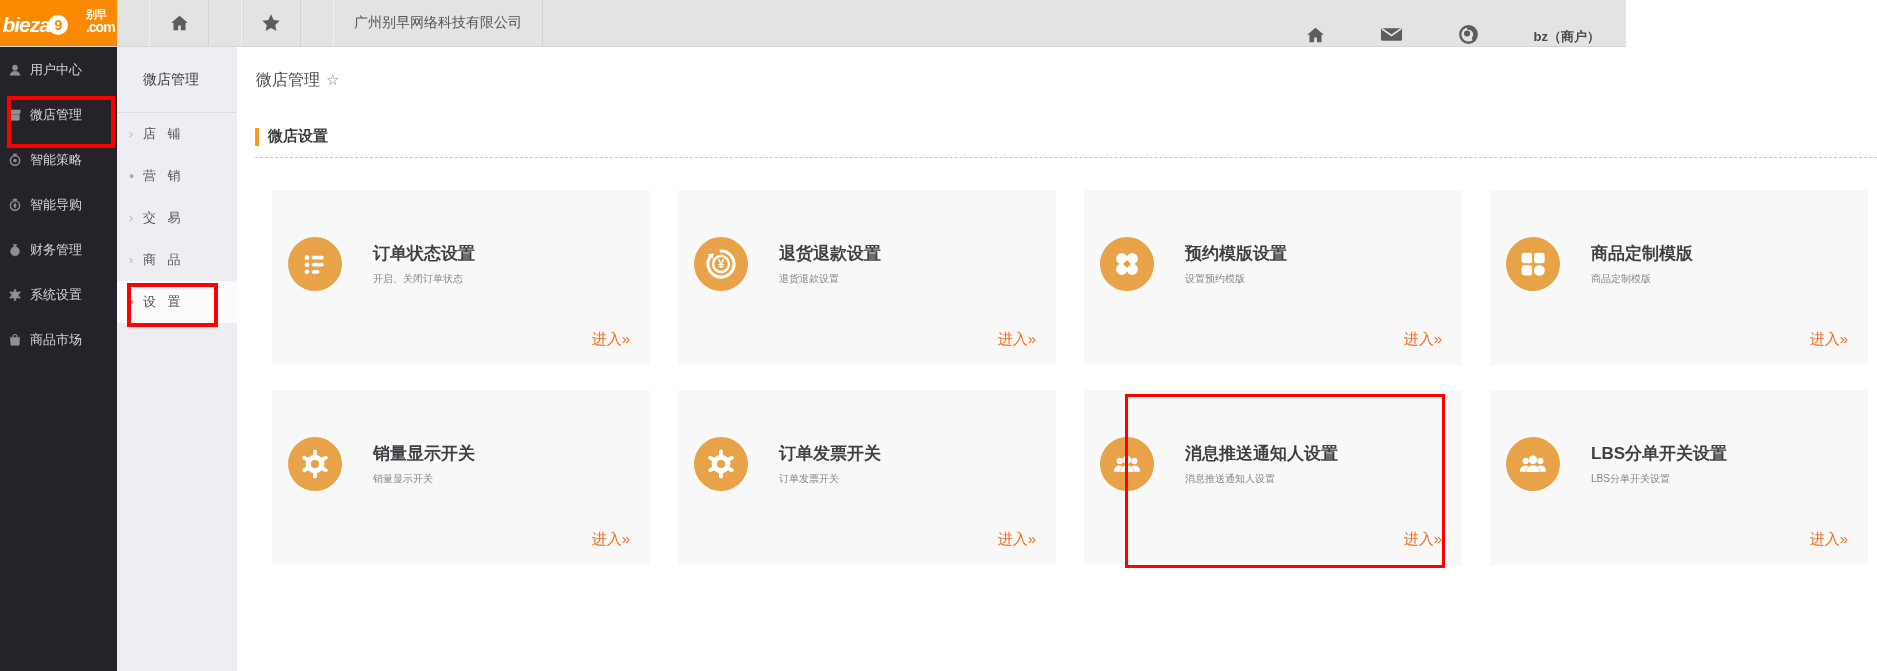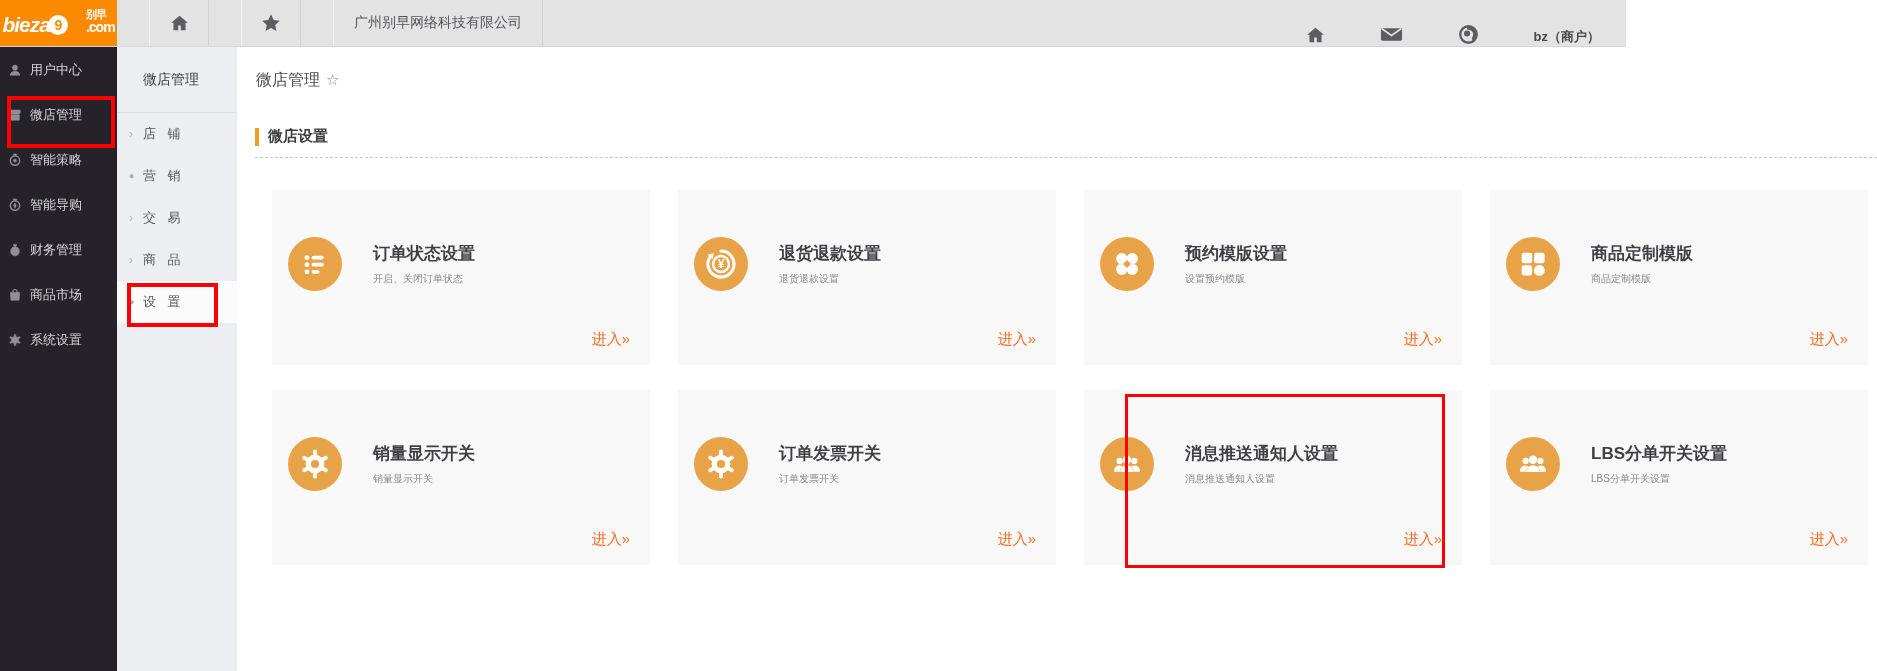--- a/index.html
+++ b/index.html
@@ -144,41 +144,41 @@
   <div class="ds-item">
     <svg class="ds-ic" viewBox="0 0 24 24">
         <path d="M9 2.5h6l-1.6 3.5h-2.8z"></path>
         <path d="M12 6.5c4.4 0 7.5 3.6 7.5 8a7.5 7.5 0 0 1-15 0c0-4.4 3.1-8 7.5-8z"></path>
         <path d="M9.2 11l2.8 3.2L14.8 11M12 14v4.5M9.8 15.8h4.4" stroke="#252329" stroke-width="1.3" fill="none"></path>
       </svg>
     <span>财务管理</span>
   </div>
   <div class="ds-item">
     <svg class="ds-ic" viewBox="0 0 24 24">
-        <path d="M4 7.5h16l-1 13.5H5z"></path>
-        <path d="M8.5 10V6a3.5 3.5 0 0 1 7 0v4" class="nofill" stroke-width="2"></path>
-        <path d="M8.5 12.5a3.5 3.5 0 0 0 7 0" fill="none" stroke="#252329" stroke-width="1.4"></path>
-      </svg>
-    <span>商品市场</span>
-  </div>
-  <div class="ds-item">
-    <svg class="ds-ic" viewBox="0 0 24 24">
         <g stroke="none">
           <rect x="10.7" y="2" width="2.6" height="5" rx="1.3"></rect>
           <rect x="10.7" y="2" width="2.6" height="5" rx="1.3" transform="rotate(60 12 12)"></rect>
           <rect x="10.7" y="2" width="2.6" height="5" rx="1.3" transform="rotate(120 12 12)"></rect>
           <rect x="10.7" y="2" width="2.6" height="5" rx="1.3" transform="rotate(180 12 12)"></rect>
           <rect x="10.7" y="2" width="2.6" height="5" rx="1.3" transform="rotate(240 12 12)"></rect>
           <rect x="10.7" y="2" width="2.6" height="5" rx="1.3" transform="rotate(300 12 12)"></rect>
           <circle cx="12" cy="12" r="6"></circle>
           <circle cx="12" cy="12" r="2.5" fill="#252329"></circle>
         </g>
       </svg>
     <span>系统设置</span>
   </div>
+  <div class="ds-item">
+    <svg class="ds-ic" viewBox="0 0 24 24">
+        <path d="M4 7.5h16l-1 13.5H5z"></path>
+        <path d="M8.5 10V6a3.5 3.5 0 0 1 7 0v4" class="nofill" stroke-width="2"></path>
+        <path d="M8.5 12.5a3.5 3.5 0 0 0 7 0" fill="none" stroke="#252329" stroke-width="1.4"></path>
+      </svg>
+    <span>商品市场</span>
+  </div>
 </div>
 
 <div class="sub-sidebar">
   <div class="ss-header">微店管理</div>
   <div class="ss-item">
     <span class="ss-prefix">›</span>
     <span>店 铺</span>
   </div>
   <div class="ss-item">
     <span class="ss-prefix bullet">●</span>

